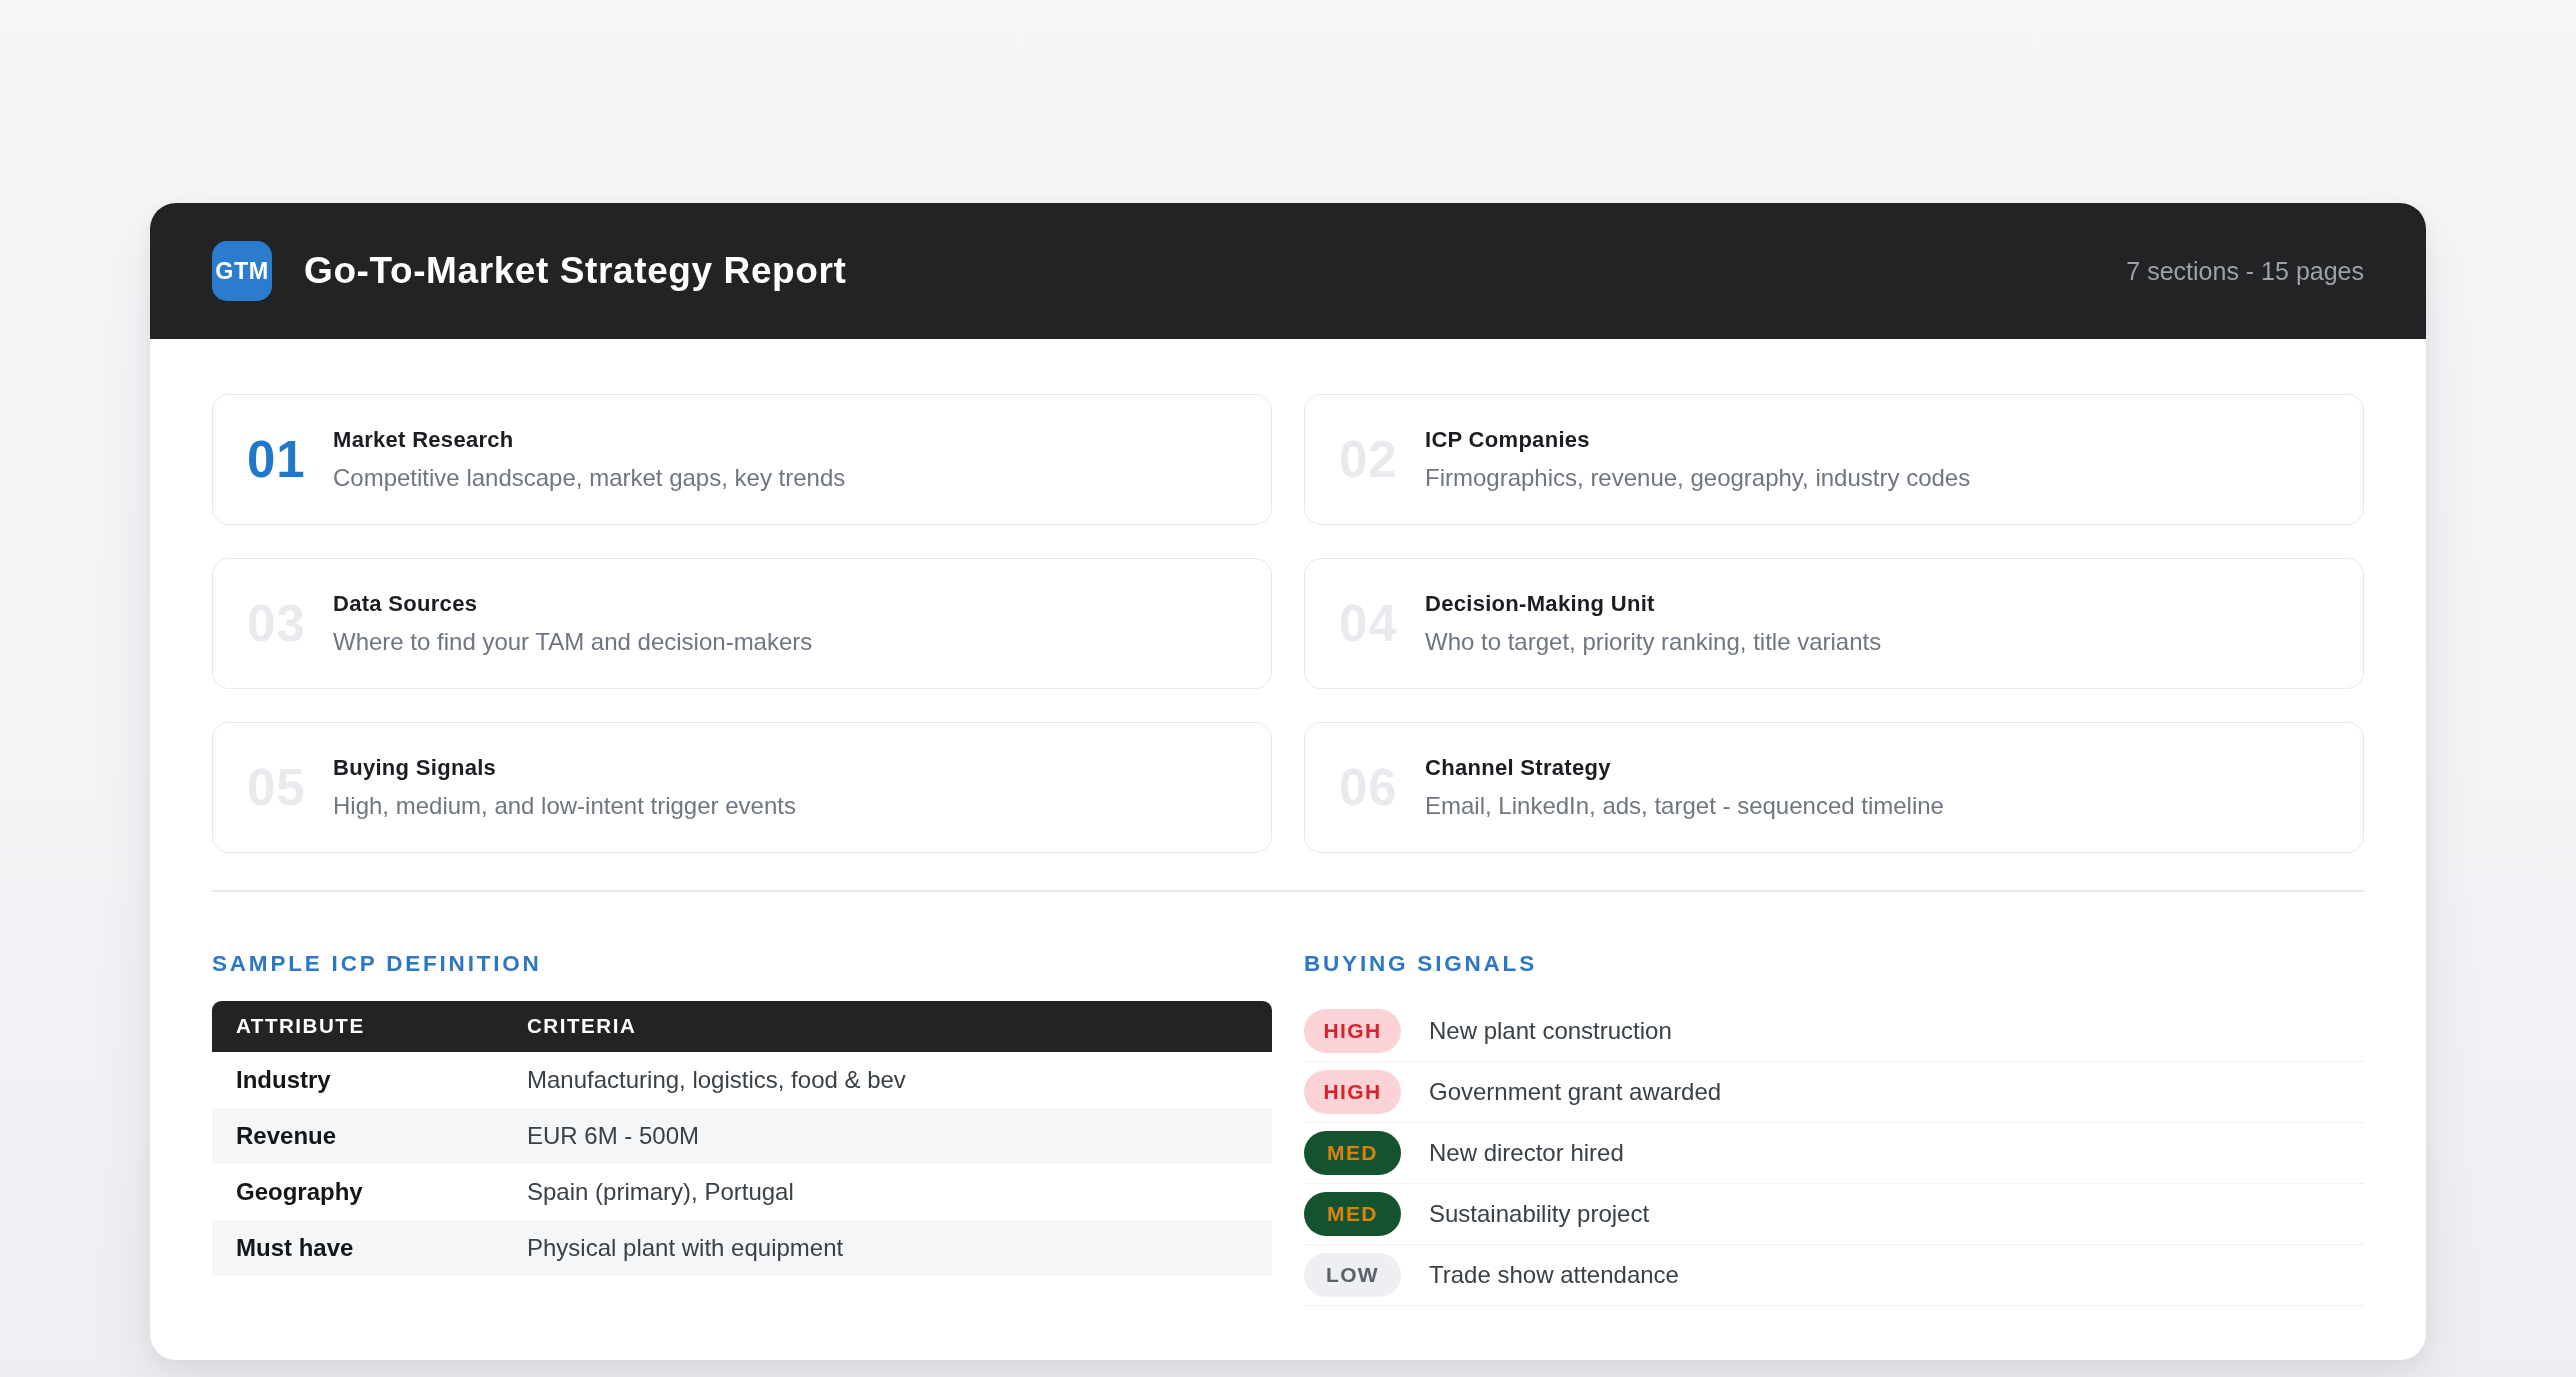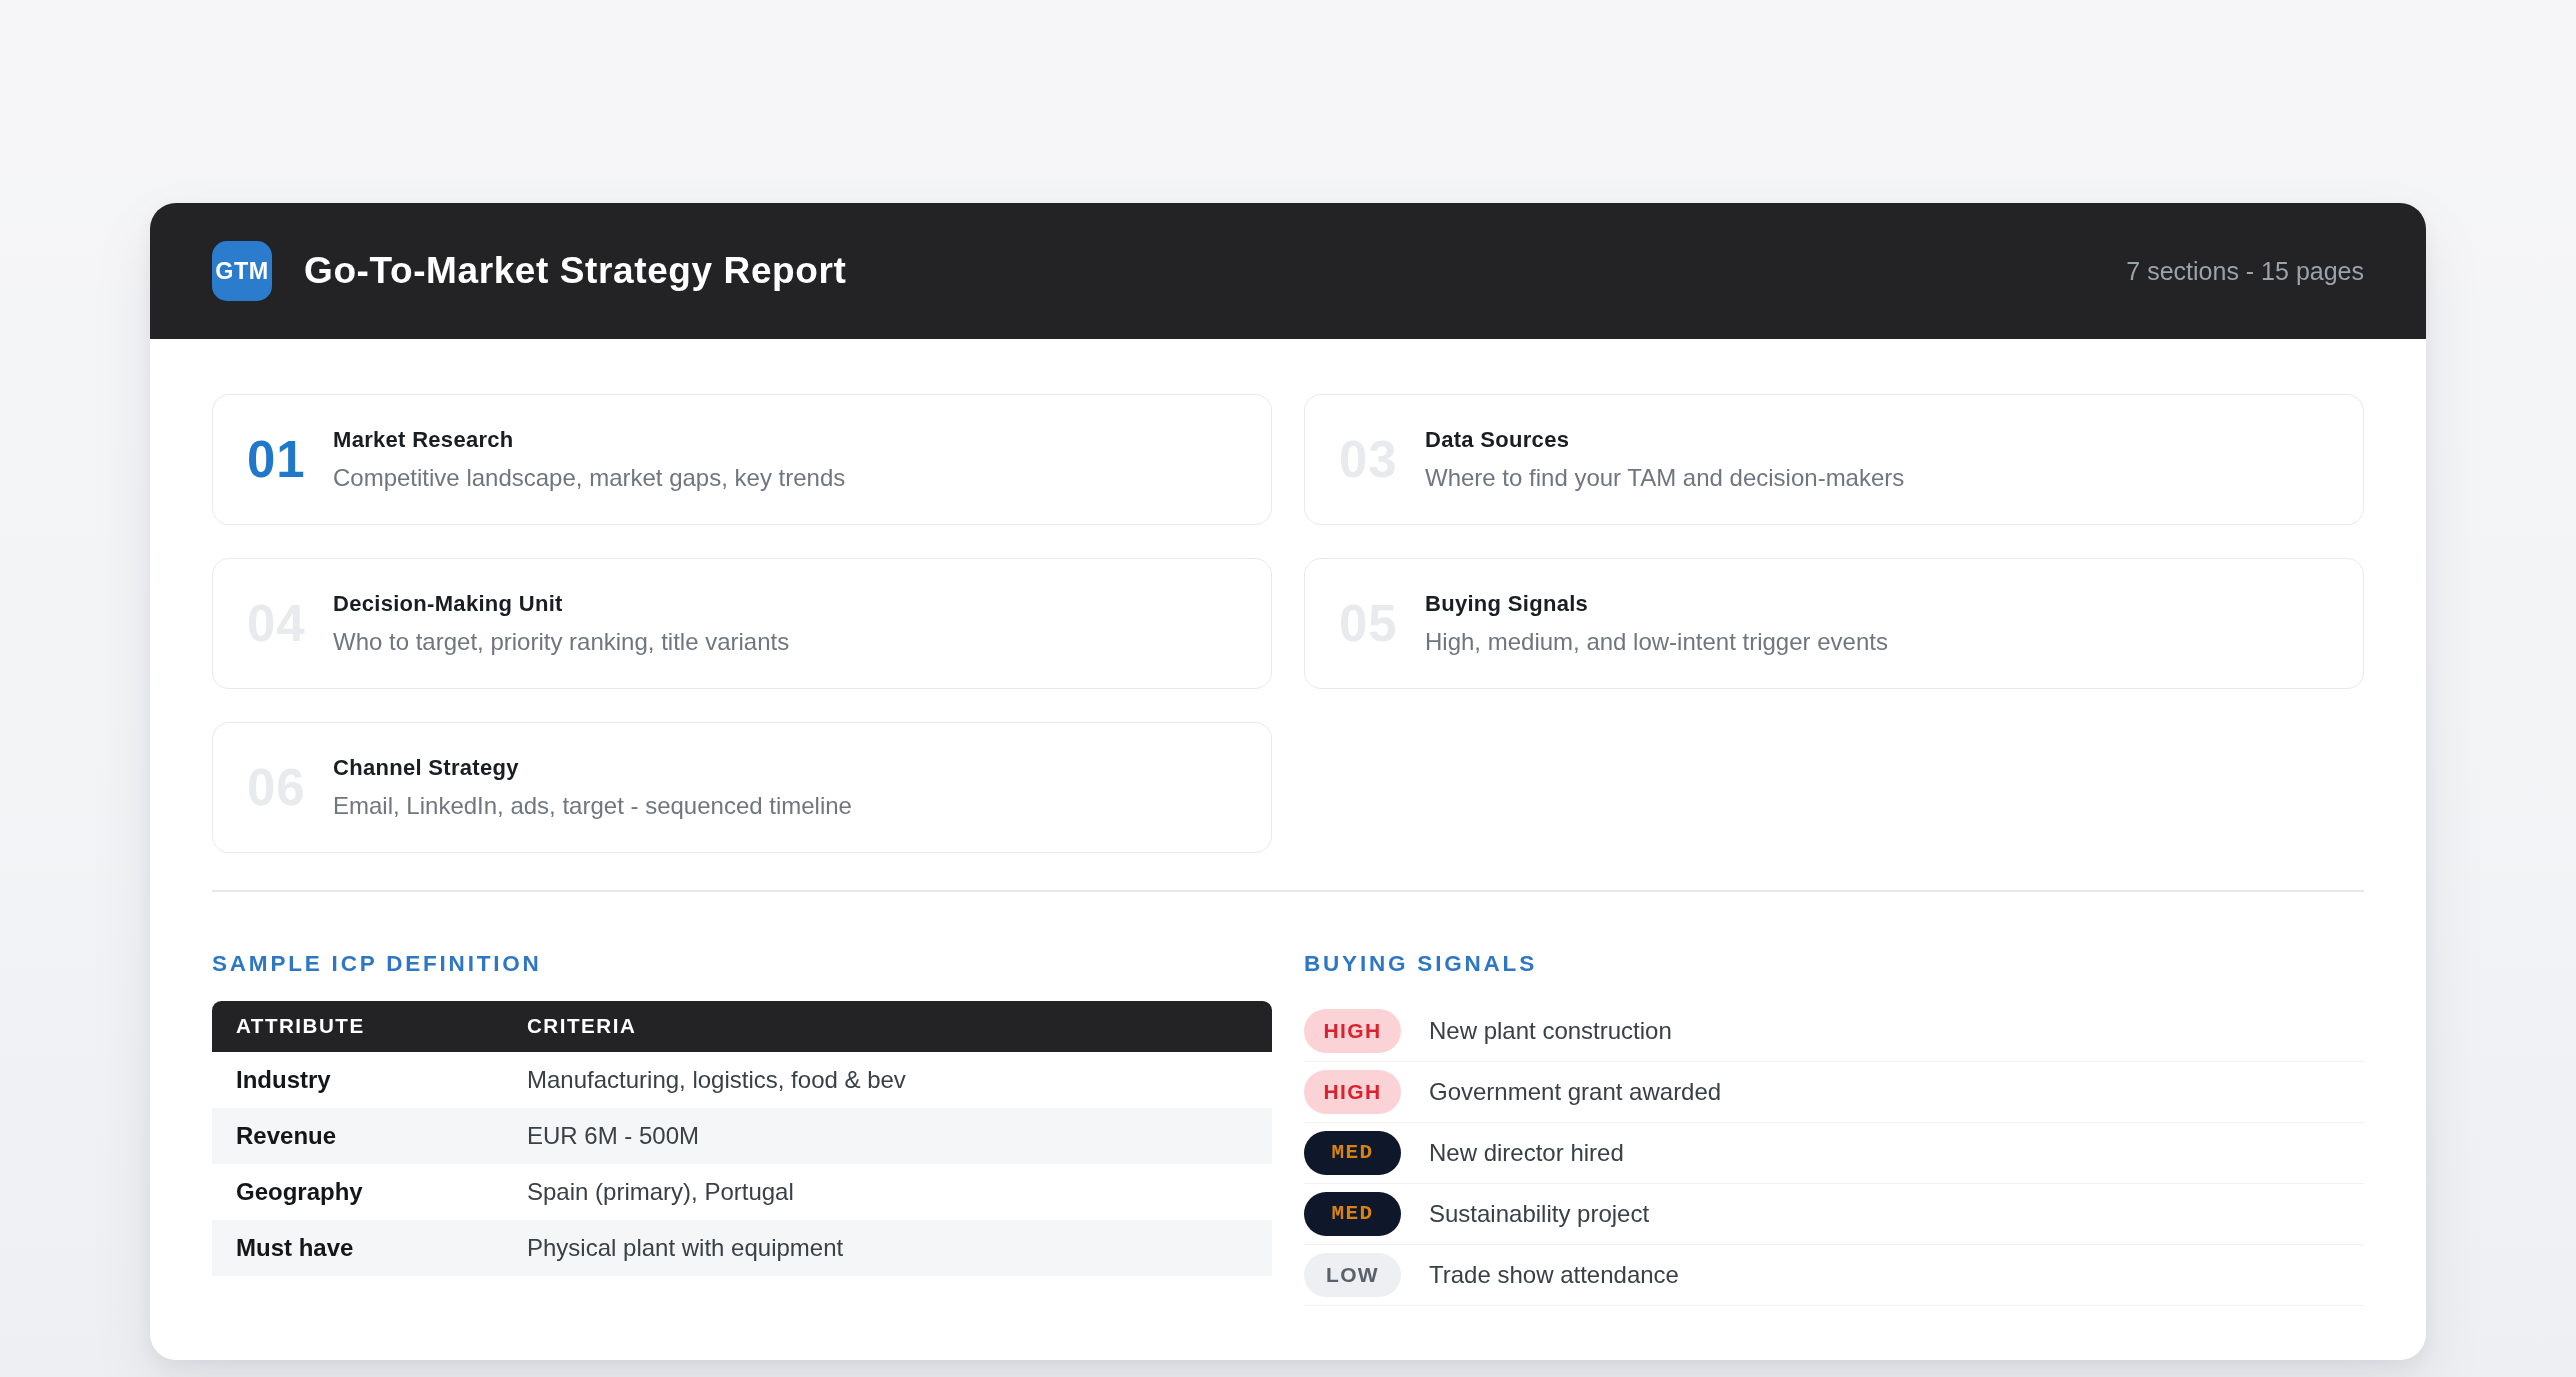--- a/index.html
+++ b/index.html
@@ -121,21 +121,21 @@
     border-bottom: 1.9px solid #f0f1f4;
   }
   .signal-badge {
     min-width: 97px; height: 44px;
     border-radius: 935px;
     display: flex; align-items: center; justify-content: center;
     font-size: 21px; font-weight: bold; letter-spacing: 1.4px;
     flex: 0 0 auto;
   }
   .signal-badge.high { background: #fbd3d6; color: #d8232f; }
-  .signal-badge.med  { background: #0f172a; color: #d9820f; font-family: Liberation Mono, monospace; }
+  .signal-badge.med  { background: #14532d; color: #d9820f; }
   .signal-badge.low  { background: #edeff2; color: #5a616b; }
   .signal-label { font-size: 24px; color: #394046; margin-left: 28px; }
 </style>
 </head>
 <body>
 
 <div class="page-container">
 
   <div class="report-header">
     <div class="logo-badge">
@@ -150,20 +150,27 @@
     <div class="cards-grid">
 
       <div class="section-card active">
         <div class="card-number">01</div>
         <div class="card-text">
           <div class="card-title">Market Research</div>
           <div class="card-subtitle">Competitive landscape, market gaps, key trends</div>
         </div>
       </div>
 
+      <div class="section-card">
+        <div class="card-number">02</div>
+        <div class="card-text">
+          <div class="card-title">ICP Companies</div>
+          <div class="card-subtitle">Firmographics, revenue, geography, industry codes</div>
+        </div>
+      </div>
 
       <div class="section-card">
         <div class="card-number">03</div>
         <div class="card-text">
           <div class="card-title">Data Sources</div>
           <div class="card-subtitle">Where to find your TAM and decision-makers</div>
         </div>
       </div>
 
       <div class="section-card">

